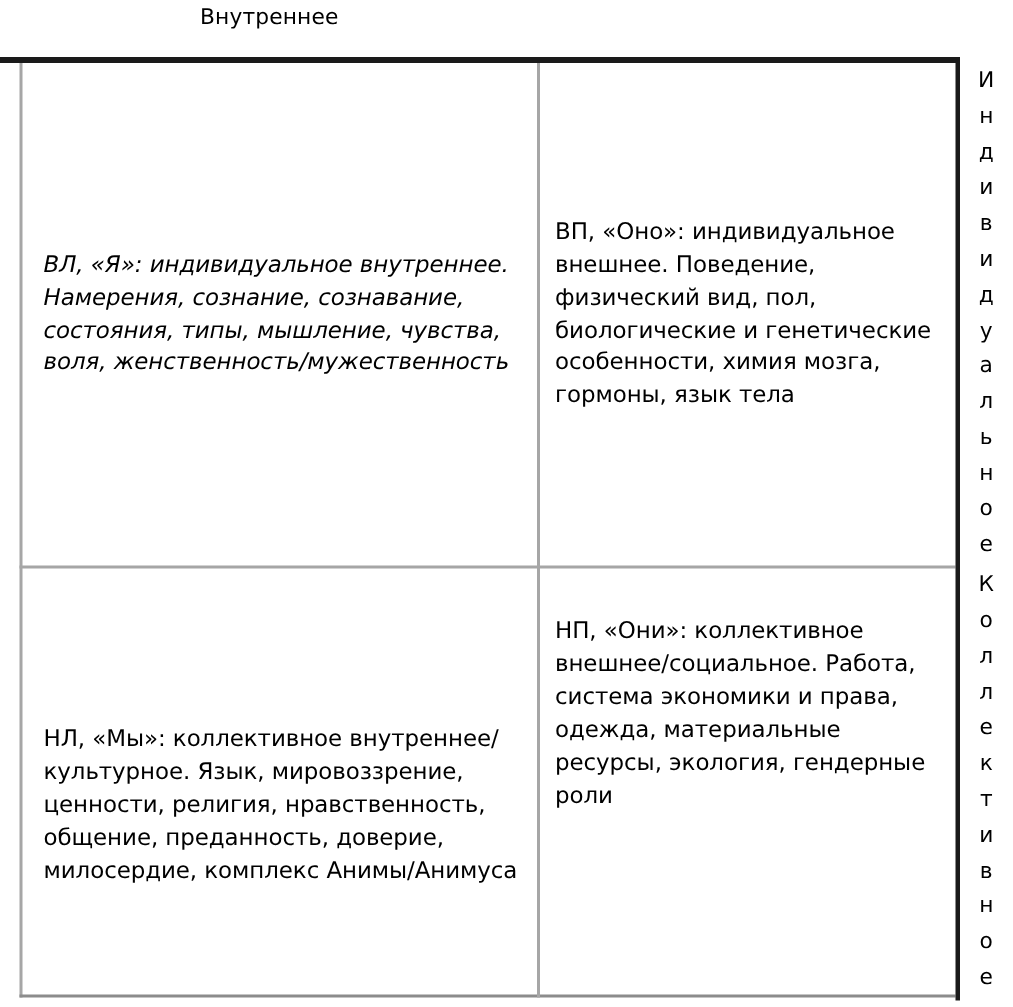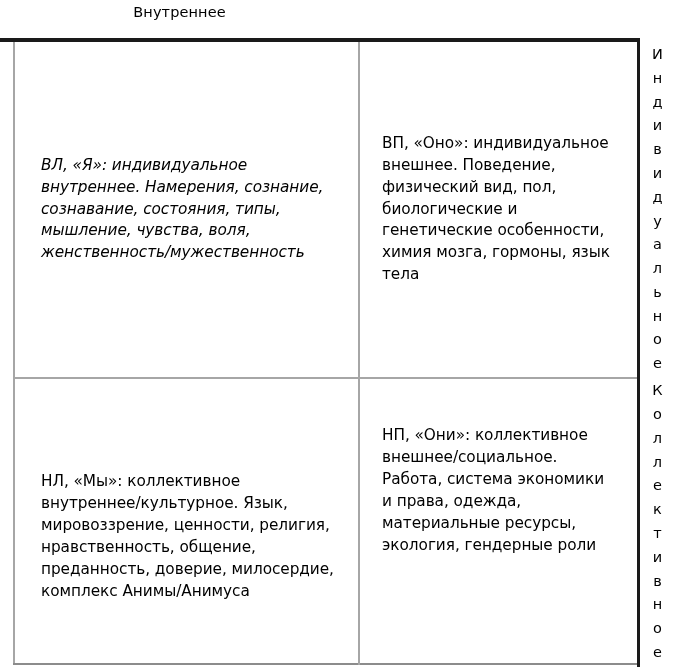--- a/index.html
+++ b/index.html
@@ -109,21 +109,21 @@
 
   
   .quadrant {
     position: absolute;
     box-sizing: border-box;
     display: flex;
     align-items: center;
     padding: 0 10px 0 14px;
   }
   .quadrant p {
-    margin: 12px;
+    margin: 0;
     font-size: 15.3px;
     line-height: 1.43;
     letter-spacing: -0.05px;
     white-space: pre-line;
   }
   .q-upper-left {
     top: 4px;
     left: 15px;
     width: 343px;
     height: 335px;
@@ -136,21 +136,21 @@
     height: 335px;
     padding-left: 10px;
   }
   .q-lower-left {
     top: 356px;
     left: 15px;
     width: 343px;
     height: 286px;
   }
   .q-lower-right {
-    top: 353px;
+    top: 338px;
     left: 360px;
     width: 277px;
     height: 200px;
     padding-left: 10px;
   }
 
   
   .side-label {
     position: absolute;
     left: 640px;

